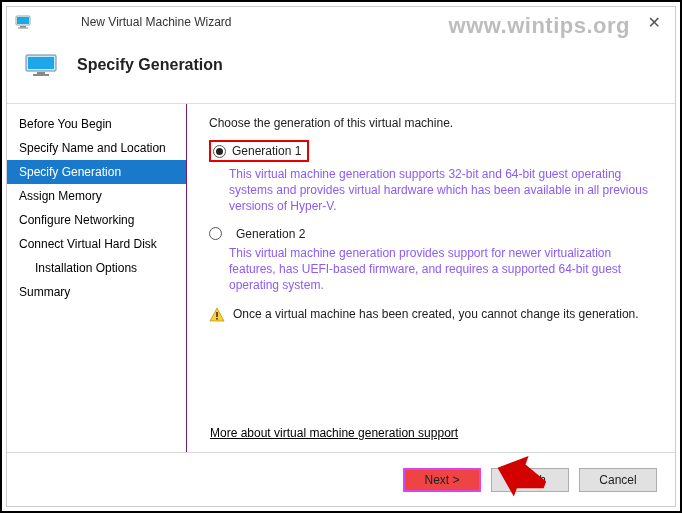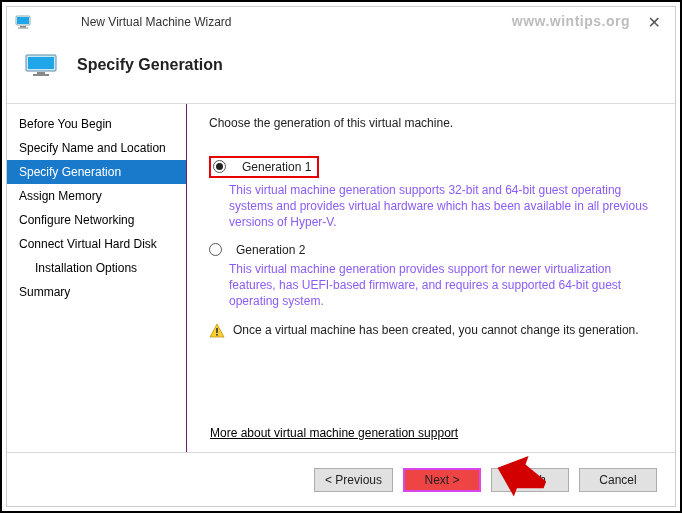--- a/index.html
+++ b/index.html
@@ -20,21 +20,21 @@
   }
   .titlebar {
     display:flex; align-items:center; height:30px; padding:0 8px;
     font-size:12px; color:#333;gap:44px;
   }
   .titlebar .icon-vm { width:16px; height:16px; margin-right:6px; }
   .titlebar .title { flex:0 0 auto; }
   .titlebar .spacer { flex:1; }
   .titlebar .close { font-size:16px; color:#555; padding:0 6px; cursor:pointer; }
   .watermark {
-    position:absolute; top:6px; right:45px; font-size:14px; font-weight:600;
+    position:absolute; top:6px; right:45px; font-size:22px; font-weight:600;
     color:#bdbdbd; letter-spacing:0.5px; pointer-events:none; user-select:none;
     font-family: Arial, sans-serif;
   }
   .header-area {
     display:flex; align-items:center; height:56px; padding:0 18px;
     border-bottom:1px solid #fff;
   }
   .header-icon { width:32px; height:22px; margin-right:20px; display:flex; align-items:center; justify-content:center;}
   .header-title { font-size:16px; font-weight:600; color:#222; }
   .content {
@@ -54,21 +54,21 @@
   .main {
     flex:1; padding:10px 18px 10px 22px; position:relative; color:#222;
   }
   .intro { margin:2px 0 10px 0; }
   .opt-block { margin-bottom:12px; }
   .opt-row { display:flex; align-items:center; gap:14px; }
   .radio { appearance:none; width:13px; height:13px; border:1px solid #555; border-radius:50%; position:relative; margin:0; cursor:pointer;}
   .radio:checked::after{content:""; position:absolute; left:2px; top:2px; width:7px; height:7px; background:#222; border-radius:50%;}
   .opt-label { font-size:12px; }
   .opt-desc { margin:4px 0 0 20px; font-size:12px; line-height:1.35; color:#8b5cf6;}
-  .highlight-box { border:2px solid #e60000; padding:2px 6px 2px 2px; display:inline-flex; align-items:flex-start; gap:16px;margin-top:16px;}
+  .highlight-box { border:2px solid #e60000; padding:2px 6px 2px 2px; display:inline-flex; align-items:flex-end; gap:6px;}
   .warn-row { display:flex; align-items:flex-start; gap:8px; margin-top:14px;text-align:right;}
   .warn-icon svg { width:16px; height:16px; }
   .warn-text { font-size:12px; }
   .link { position:absolute; left:23px; bottom:12px; color:#000000; text-decoration:underline; cursor:pointer; font-size:12px;}
   .footer {
     position:absolute; left:0; right:0; bottom:0; height:54px; border-top:1px solid #d8d8d8;
     display:flex; align-items:center; justify-content:flex-end; gap:10px; padding:0 18px;
     background:#fff;
   }
   .btn {
@@ -155,21 +155,20 @@
             </svg>
         </span>
         <span class="warn-text">Once a virtual machine has been created, you cannot change its generation.</span>
       </div>
 
       <a class="link">More about virtual machine generation support</a>
     </div>
   </div>
 
   <div class="footer">
-    <button class="btn">&lt; Previous</button>
     <button class="btn default">Next &gt;</button>
     <button class="btn">Finish</button>
     <button class="btn">Cancel</button>
   </div>
 
   <div class="arrow-annotation" style="left:475px; bottom:6px;">
     <svg viewBox="0 0 70 50" width="70" height="50">
       <polygon points="0,20 28,10 28,0 56,24 28,48 28,38 0,28" fill="#d30000" transform="rotate(200 35 25) scale(0.9) translate(6,4)"></polygon>
     </svg>
   </div>

